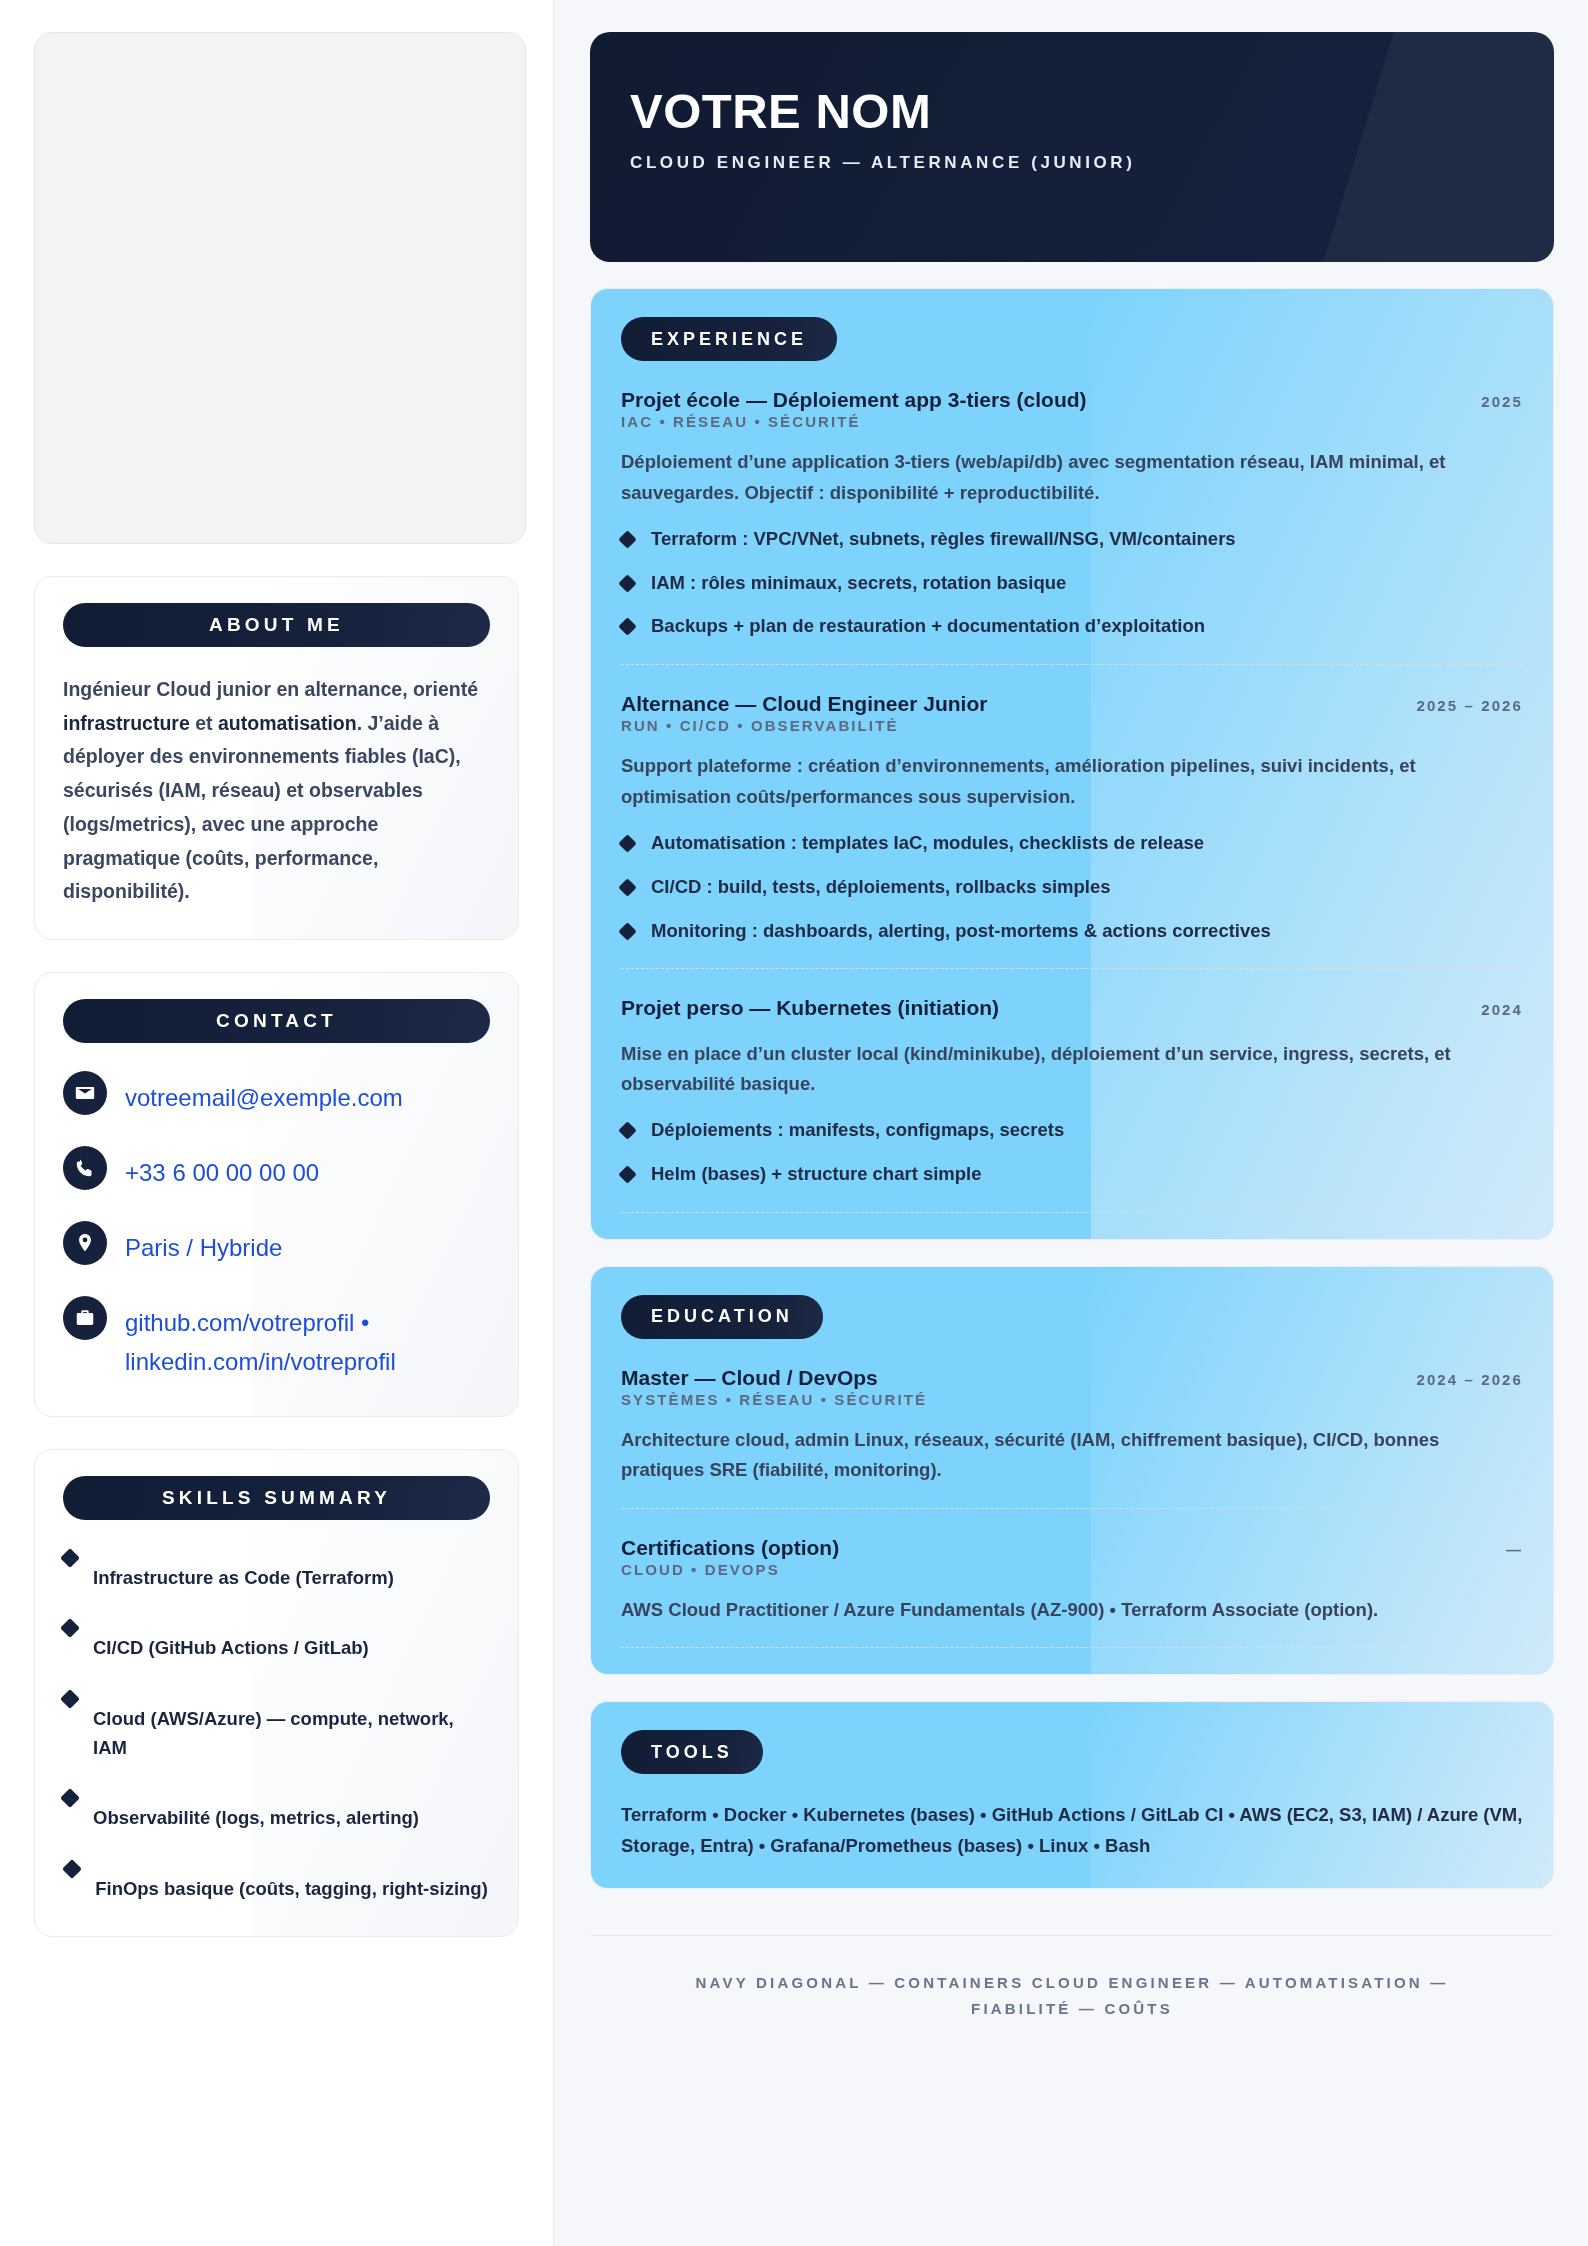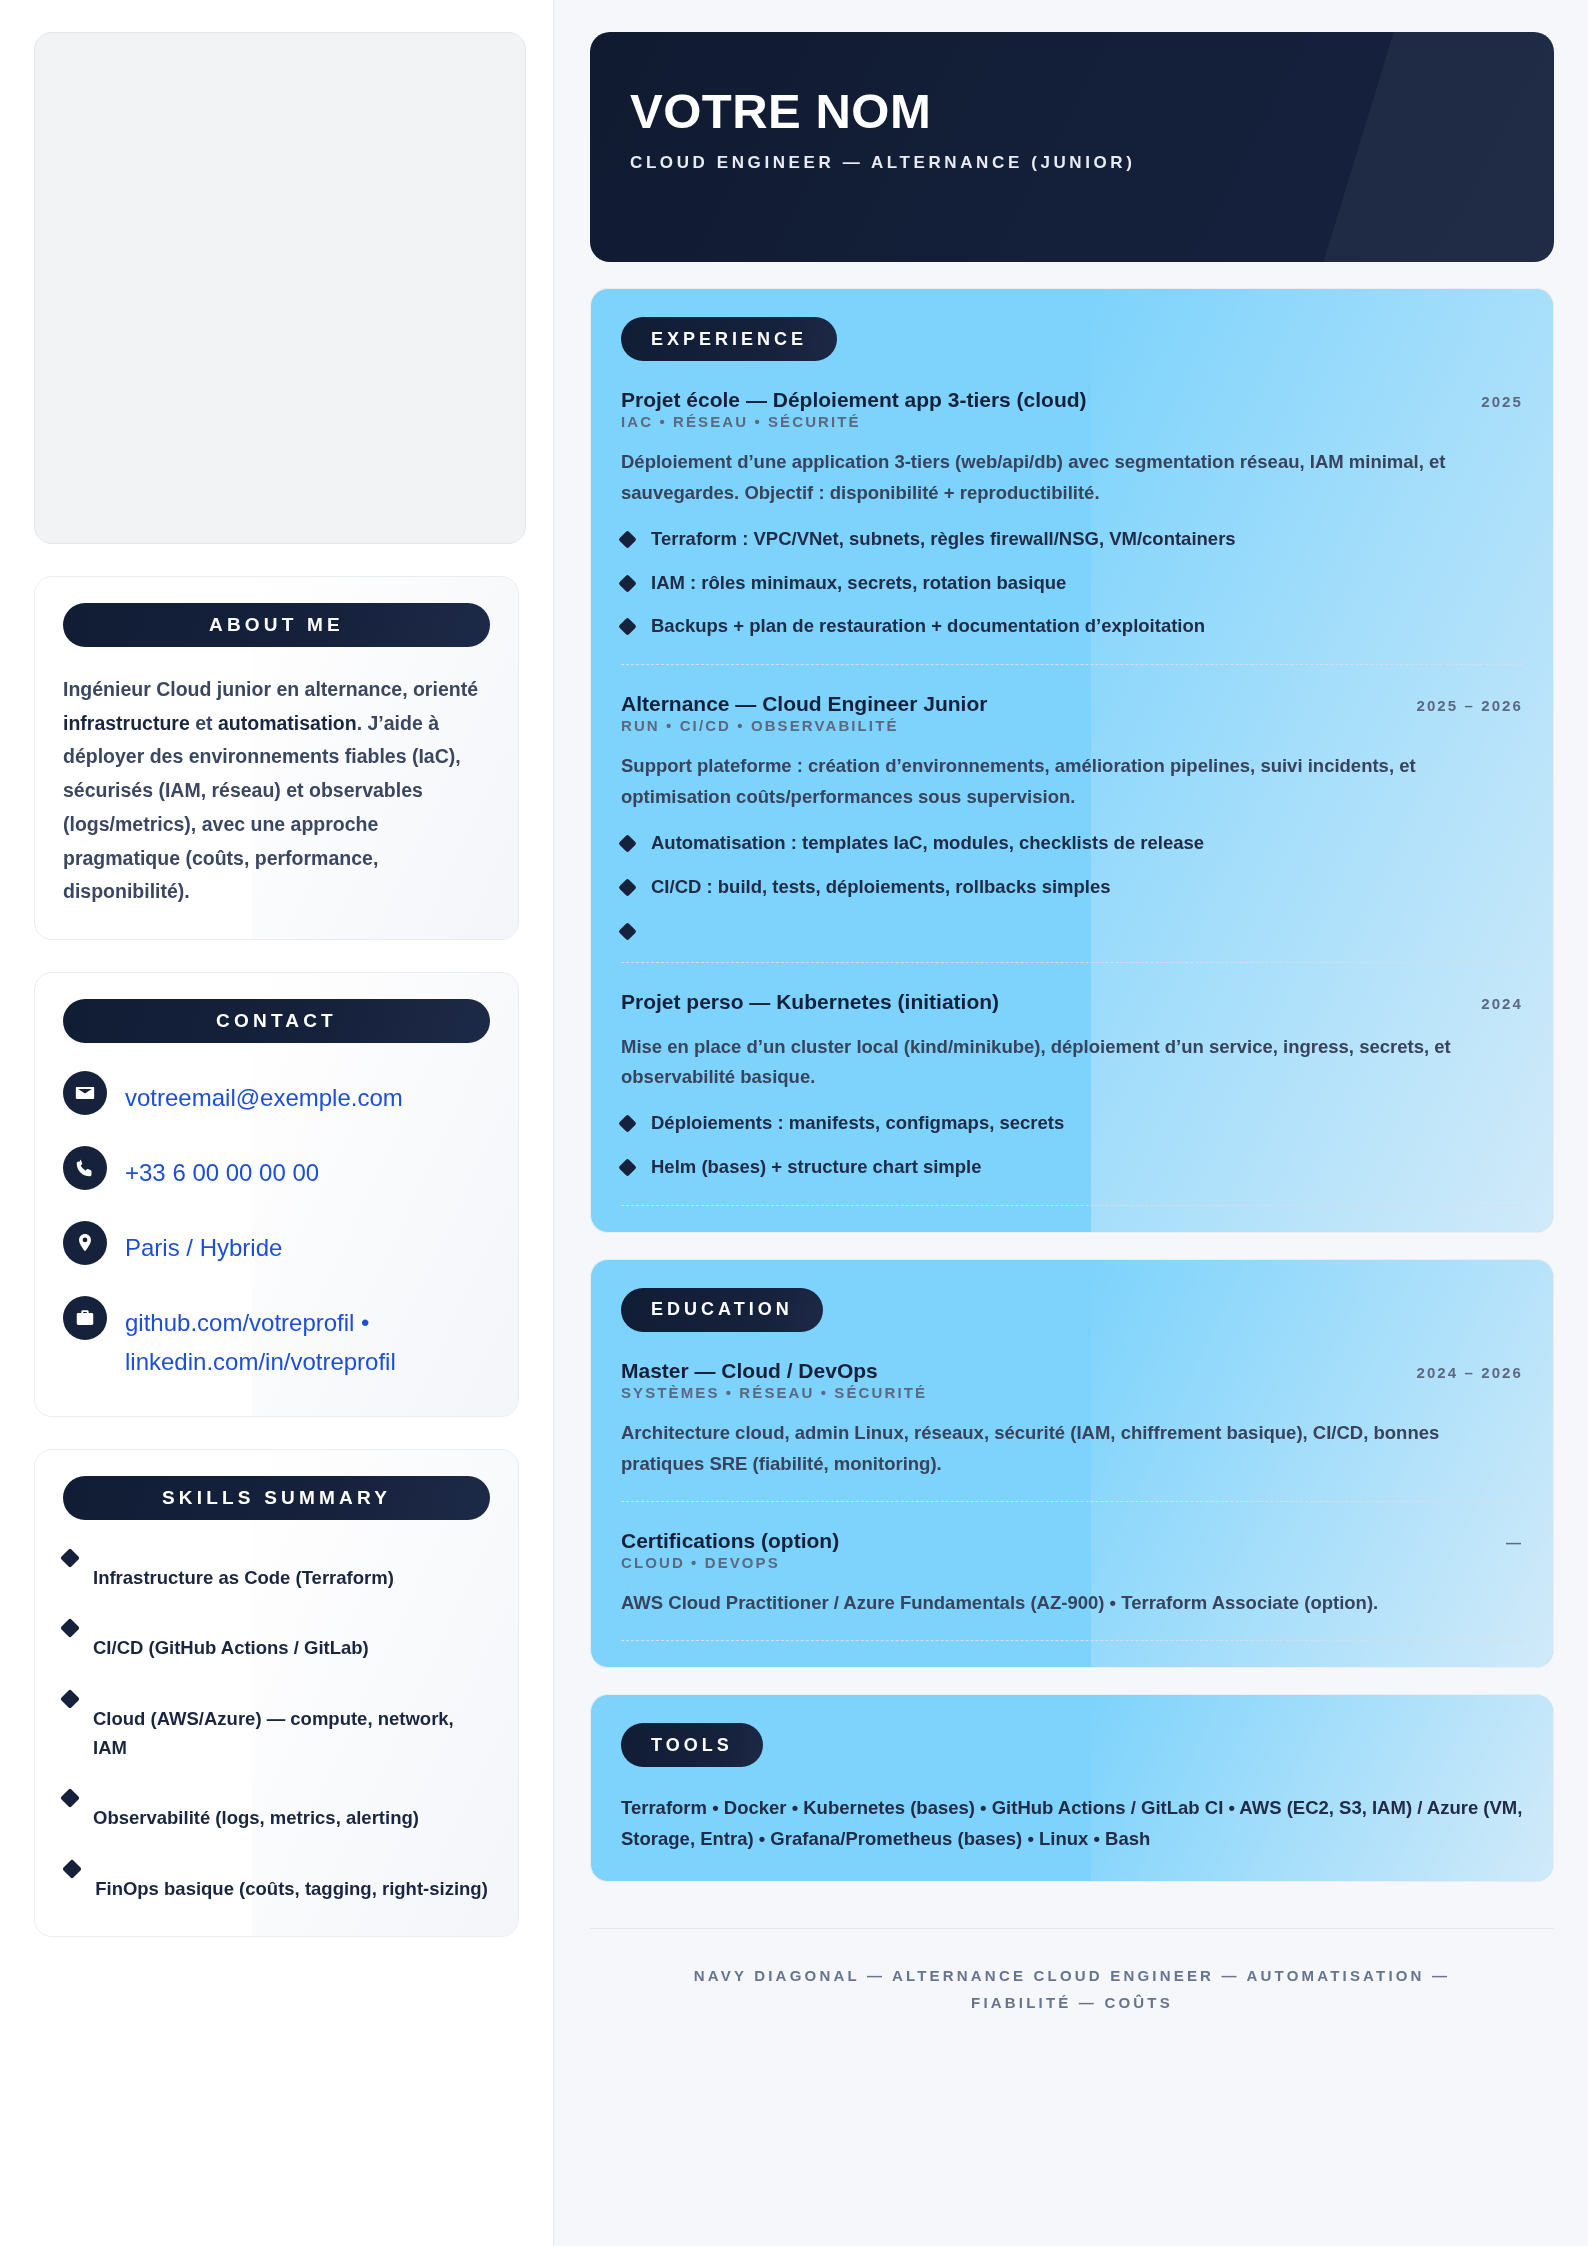--- a/index.html
+++ b/index.html
@@ -411,20 +411,21 @@
           <div class="brow">
             <span class="bdia"></span>
             <span class="btxt">Automatisation : templates IaC, modules, checklists de release</span>
           </div>
           <div class="brow">
             <span class="bdia"></span>
             <span class="btxt">CI/CD : build, tests, déploiements, rollbacks simples</span>
           </div>
           <div class="brow">
             <span class="bdia"></span>
+            <span class="btxt">Monitoring : dashboards, alerting, post-mortems &amp; actions correctives</span>
           </div>
         </div>
       </div>
 
       <div class="entry">
         <div class="entry-head">
           <div class="entry-title">Projet perso — Kubernetes (initiation)</div>
           <div class="entry-date">2024</div>
         </div>
         <div class="entry-desc">Mise en place d’un cluster local (kind/minikube), déploiement d’un service, ingress, secrets, et observabilité basique.</div>
@@ -462,17 +463,17 @@
         <div class="entry-desc">AWS Cloud Practitioner / Azure Fundamentals (AZ-900) • Terraform Associate (option).</div>
       </div>
     </section>
 
     <section class="card">
       <div class="sec-badge">TOOLS</div>
       <p class="tools-text">Terraform • Docker • Kubernetes (bases) • GitHub Actions / GitLab CI • AWS (EC2, S3, IAM) / Azure (VM, Storage, Entra) • Grafana/Prometheus (bases) • Linux • Bash</p>
     </section>
 
     <div class="footer">
-      <div class="footer-txt">NAVY DIAGONAL — ALTERNANCE CLOUD ENGINEER — AUTOMATISATION — FIABILITÉ — COÛTS</div>
+      <div class="footer-txt">NAVY DIAGONAL — CONTAINERS CLOUD ENGINEER — AUTOMATISATION — FIABILITÉ — COÛTS</div>
     </div>
 
   </main>
 </div>
 
 </body></html>

